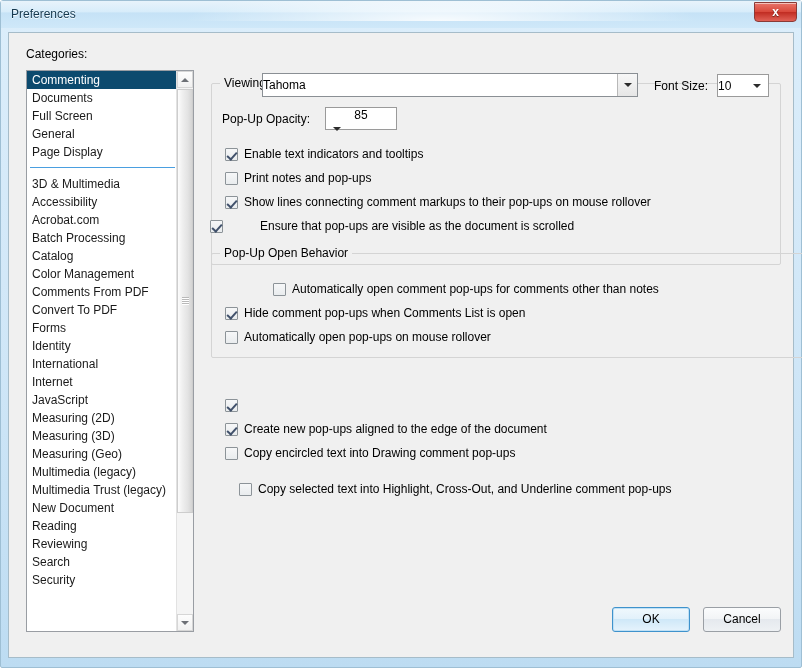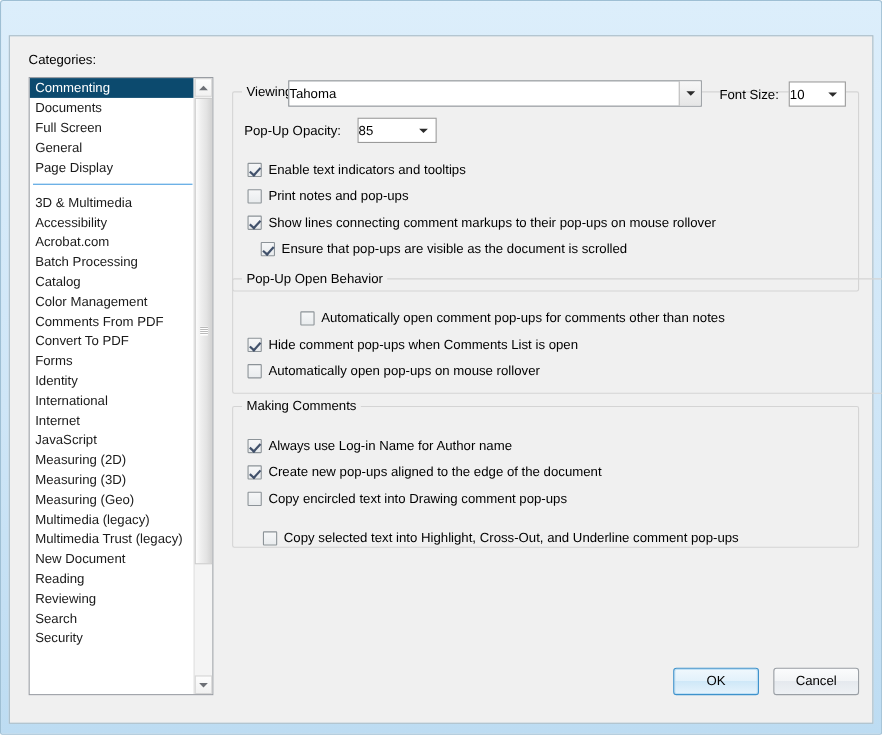--- a/index.html
+++ b/index.html
@@ -298,20 +298,27 @@
     border: 1px solid #3e92cc;
     background: linear-gradient(to bottom, #f0f8fd 0%, #e2f1fb 48%, #cfe8f8 50%, #e6f3fc 100%);
     box-shadow: 0 0 0 1px #bfe0f5 inset;
   }
 </style>
 </head>
 <body>
 
 <div id="window">
 
+  <div id="titlebar">
+    <div id="titlebar-gloss"></div>
+    <div id="title-text">Preferences</div>
+    <div id="close-button">
+      <div id="close-glyph">x</div>
+    </div>
+  </div>
 
   <div id="client">
 
     <div class="plain-label" id="categories-label">Categories:</div>
 
     <div id="category-list">
       <div id="cat-items">
           <div class="cat-item selected">Commenting</div>
           <div class="cat-item">Documents</div>
           <div class="cat-item">Full Screen</div>
@@ -369,41 +376,41 @@
 
     <div class="plain-label" style="left:645px; top:46px;">Font Size:</div>
     <div class="combo" style="left:708px; top:41px; width:52px; height:23px;">
       <div class="combo-value">10</div>
       <div class="combo-btn flat">
           <i></i>
         </div>
     </div>
 
     <div class="plain-label" style="left:213px; top:79px;">Pop-Up Opacity:</div>
-    <div class="combo" style="left:316px; top:74px; width:72px; height:23px;">
+    <div class="combo" style="left:316px; top:74px; width:72px; height:23px;flex-direction:column;">
       <div class="combo-value">85</div>
       <div class="combo-btn flat">
           <i></i>
         </div>
     </div>
 
     <div id="vc-checks">
         <div class="checkrow" style="left: 216px; top: 113px;">
           <span class="cbox checked"></span>
           <span class="cb-label">Enable text indicators and tooltips</span>
         </div>
         <div class="checkrow" style="left: 216px; top: 137px;">
           <span class="cbox"></span>
           <span class="cb-label">Print notes and pop-ups</span>
         </div>
         <div class="checkrow" style="left: 216px; top: 161px;">
           <span class="cbox checked"></span>
           <span class="cb-label">Show lines connecting comment markups to their pop-ups on mouse rollover</span>
         </div>
-        <div class="checkrow" style="left: 228px; top: 185px;">
+        <div class="checkrow" style="left: 201px; top: 185px; gap: 31px;">
           <span class="cbox checked"></span>
           <span class="cb-label">Ensure that pop-ups are visible as the document is scrolled</span>
         </div>
       </div>
 
     <div class="groupbox" style="left:202px; top:220px; width:644px; height:105px;">
       <div class="group-title">Pop-Up Open Behavior</div>
     </div>
     <div id="pb-checks">
         <div class="checkrow" style="left: 227px; top: 248px; padding-left: 37px;">
@@ -413,27 +420,23 @@
         <div class="checkrow" style="left: 216px; top: 272px;">
           <span class="cbox checked"></span>
           <span class="cb-label">Hide comment pop-ups when Comments List is open</span>
         </div>
         <div class="checkrow" style="left: 216px; top: 296px;">
           <span class="cbox"></span>
           <span class="cb-label">Automatically open pop-ups on mouse rollover</span>
         </div>
       </div>
 
-    <div class="groupbox" style="left:202px; top:336px; width:570px; height:129px;">
-      <div class="group-title">Making Comments</div>
-    </div>
     <div id="mc-checks">
         <div class="checkrow" style="left: 216px; top: 364px;">
           <span class="cbox checked"></span>
-          <span class="cb-label">Always use Log-in Name for Author name</span>
         </div>
         <div class="checkrow" style="left: 216px; top: 388px;">
           <span class="cbox checked"></span>
           <span class="cb-label">Create new pop-ups aligned to the edge of the document</span>
         </div>
         <div class="checkrow" style="left: 216px; top: 412px;">
           <span class="cbox"></span>
           <span class="cb-label">Copy encircled text into Drawing comment pop-ups</span>
         </div>
         <div class="checkrow" style="left: 216px; top: 448px; margin-left: 14px;">

